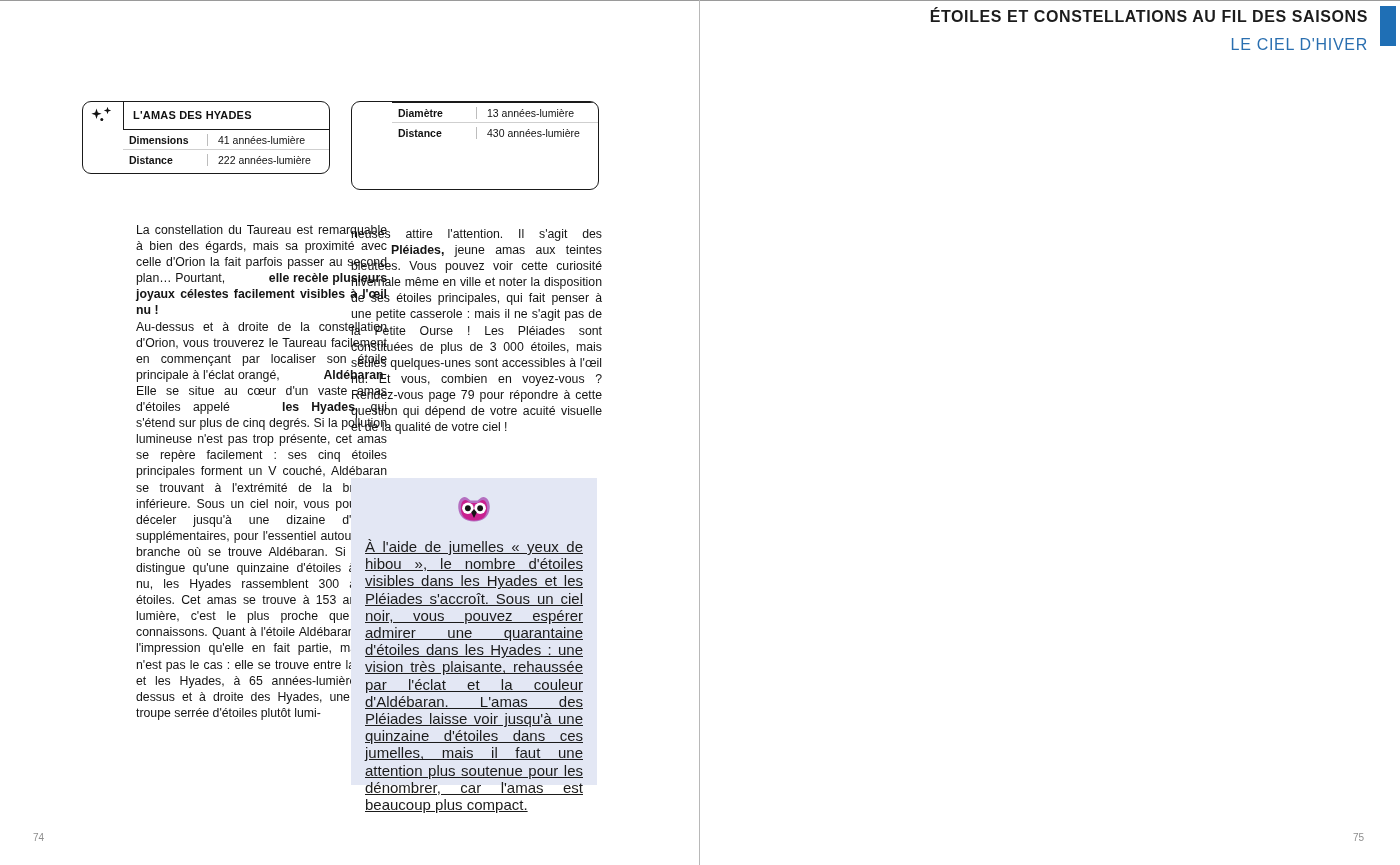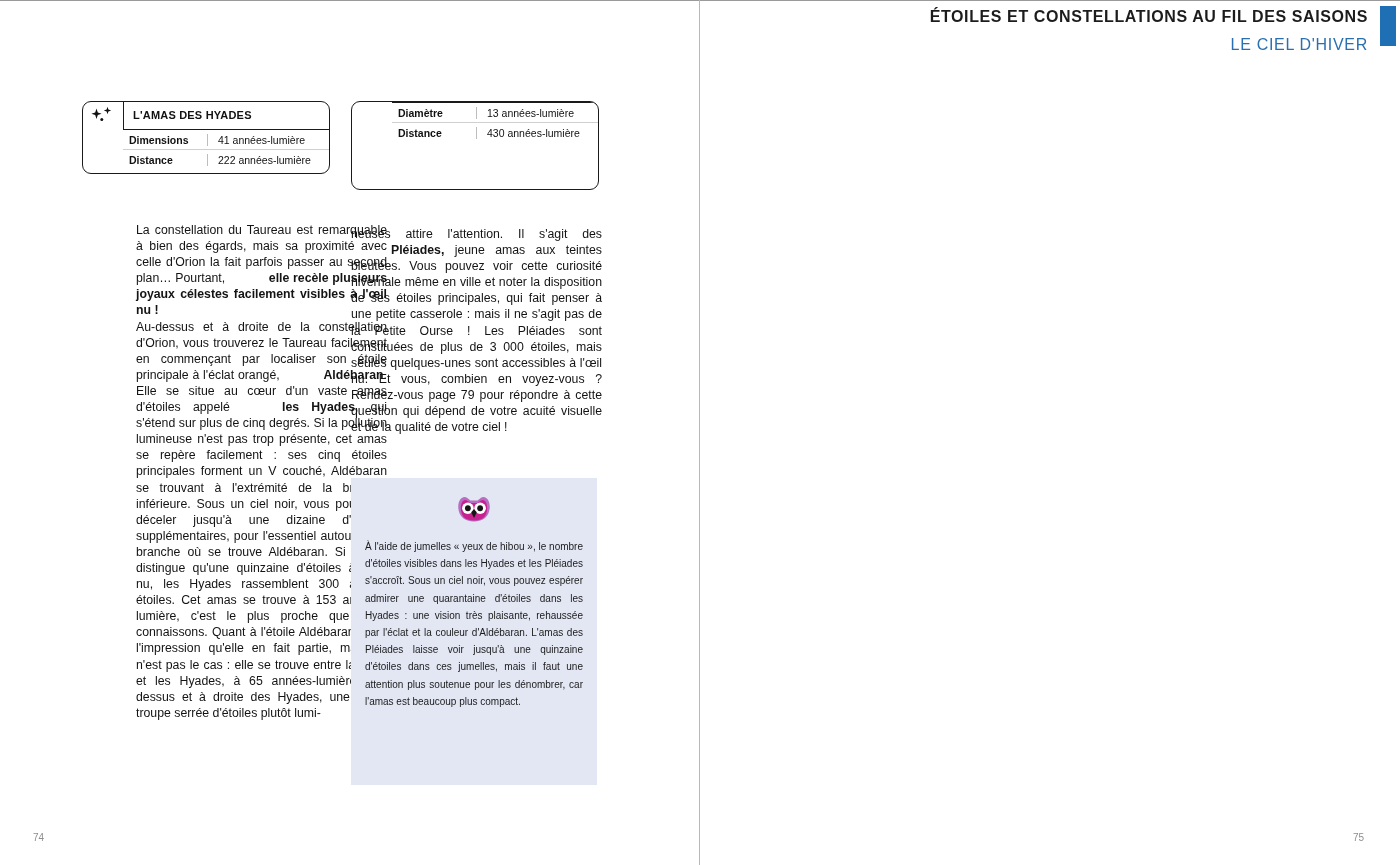--- a/index.html
+++ b/index.html
@@ -78,21 +78,21 @@
   .col-left{left:96px;top:222px;margin-left:40px;}
   .col-right{left:351px;top:226px;}
 
   
   .tipbox{
     position:absolute;left:351px;top:478px;width:246px;height:307px;
     background:#e3e7f4;box-sizing:border-box;padding:0;
   }
   .owl{margin:16px auto 12px auto;width:42px;height:32px;display:block;}
   .tiptext{
-    padding:0 14px;font-size:10px;line-height:17.2px;text-align:justify;color:#1b1b1b;
+    padding:0 14px;font-size:15px;line-height:17.2px;text-align:justify;color:#1b1b1b;text-decoration:underline;
   }
 
   
   .folio{position:absolute;bottom:22px;font-size:10px;color:#8e8e8e;}
   .folio-left{left:33px;}
   .folio-right{right:36px;margin-left:48px;}
 </style>
 </head>
 <body>
 

